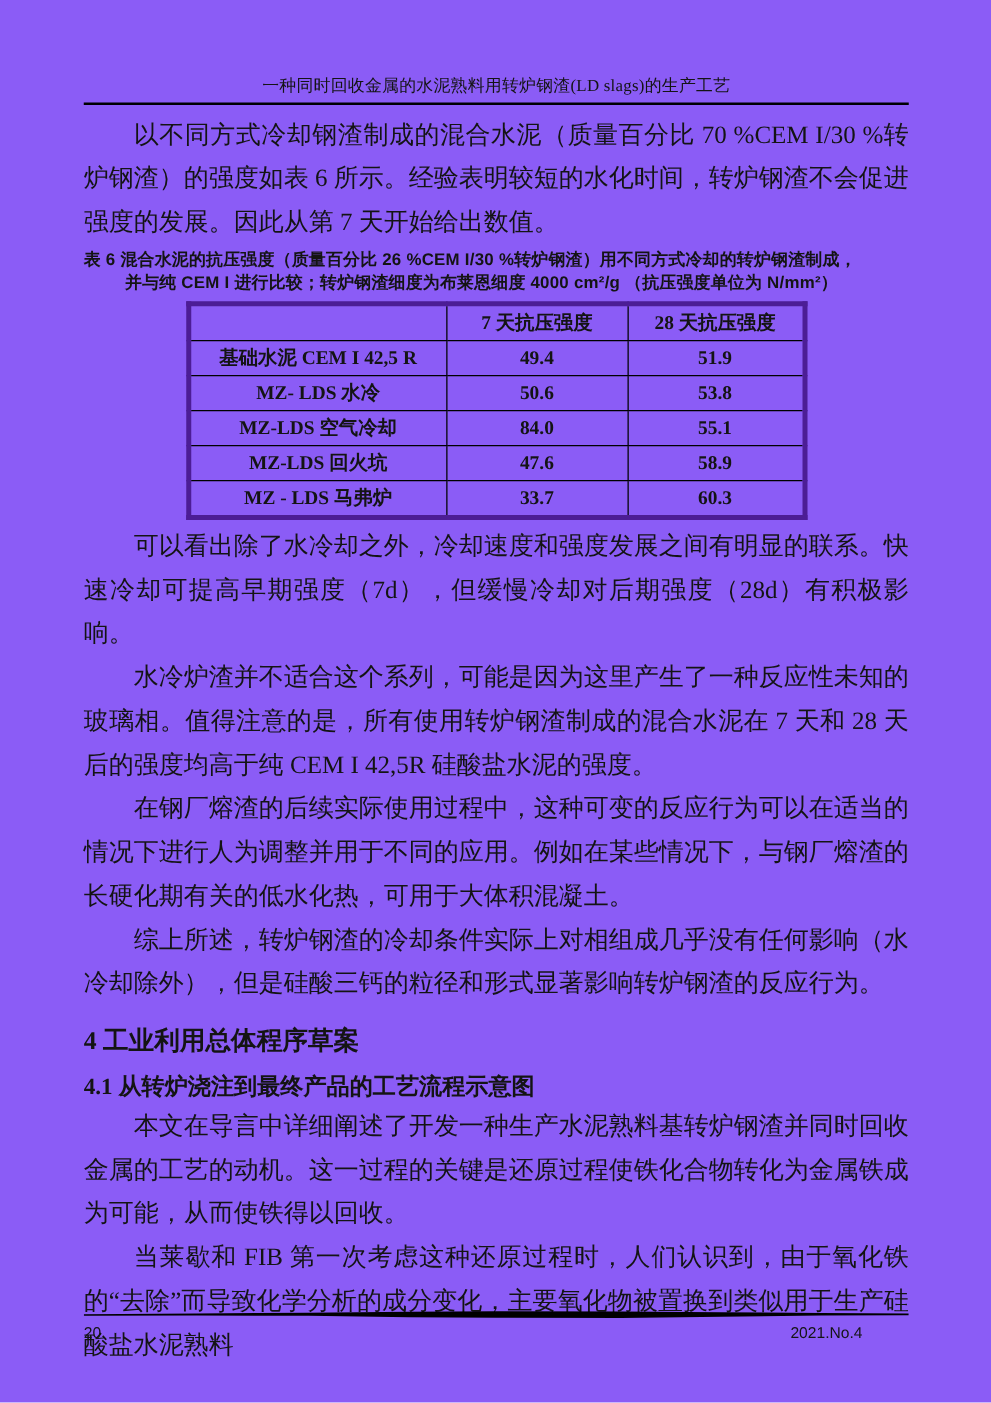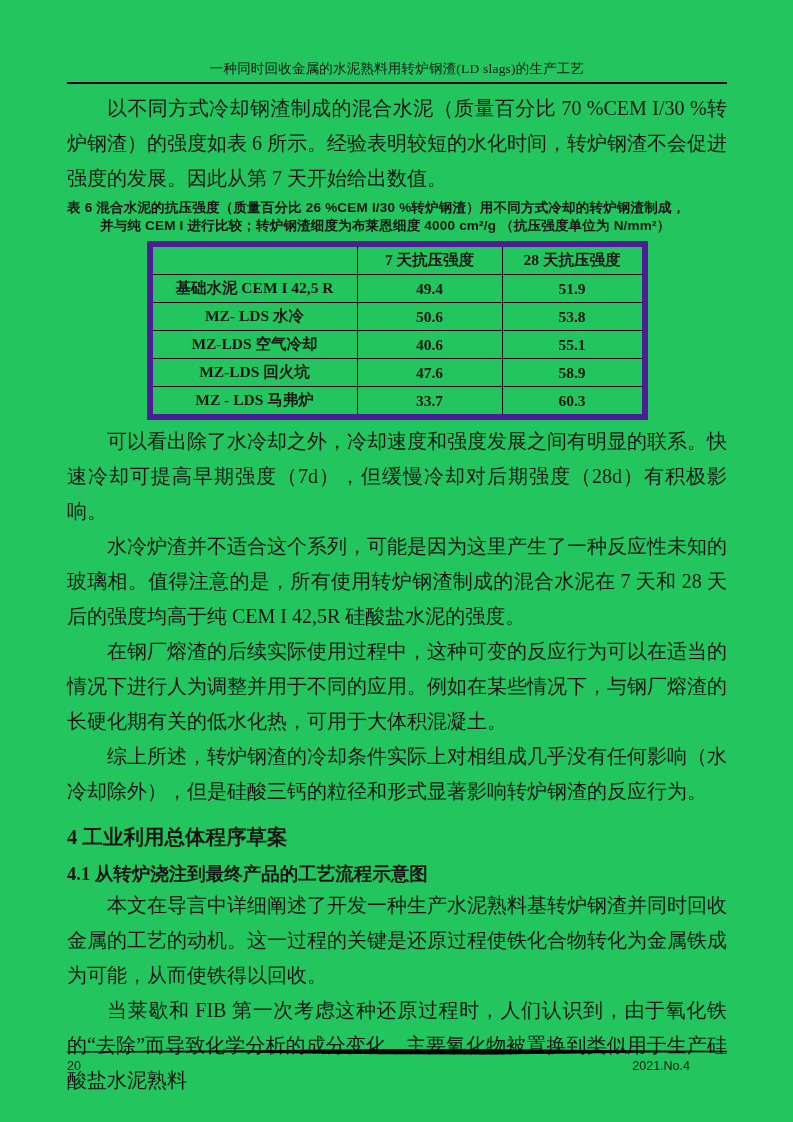--- a/index.html
+++ b/index.html
@@ -1,20 +1,20 @@
 <!DOCTYPE html>
 <html lang="zh"><head>
 <meta charset="utf-8">
 <style>
   html, body { margin: 0; padding: 0; background: #ffffff; }
   .page {
     position: relative;
     width: 793px;
     height: 1122px;
-    background: #22c55e;
+    background: #8b5cf6;
     color: #141414;
     font-family: "Liberation Serif", "DejaVu Serif", serif;
     overflow: hidden;
   }
   .content {
     position: absolute;
     left: 67px;
     top: 0;
     width: 660px;
   }
@@ -48,21 +48,21 @@
     font-weight: 600;
     font-size: 13.5px;
     line-height: 17.5px;
     letter-spacing: 0.2px;
   }
   .caption-line2 { margin-left: 33px; }
   
   table.strength-table {
     margin: 7px auto 0 auto;
     border-collapse: collapse;
-    border: 6px solid #4c1d95;
+    border: 4px solid #4c1d95;
     font-weight: bold;
     font-size: 15.5px;
     table-layout: fixed;
     width: 483px;
   }
   table.strength-table td {
     border: 1.5px solid #000;
     height: 27px;
     padding: 0 3px;
     text-align: center;
@@ -132,21 +132,21 @@
           <td class="col-d7">49.4</td>
           <td class="col-d28">51.9</td>
         </tr>
         <tr>
           <td class="col-label">MZ- LDS 水冷</td>
           <td class="col-d7">50.6</td>
           <td class="col-d28">53.8</td>
         </tr>
         <tr>
           <td class="col-label">MZ-LDS 空气冷却</td>
-          <td class="col-d7">40.6</td>
+          <td class="col-d7">84.0</td>
           <td class="col-d28">55.1</td>
         </tr>
         <tr>
           <td class="col-label">MZ-LDS 回火坑</td>
           <td class="col-d7">47.6</td>
           <td class="col-d28">58.9</td>
         </tr>
         <tr>
           <td class="col-label">MZ - LDS 马弗炉</td>
           <td class="col-d7">33.7</td>

